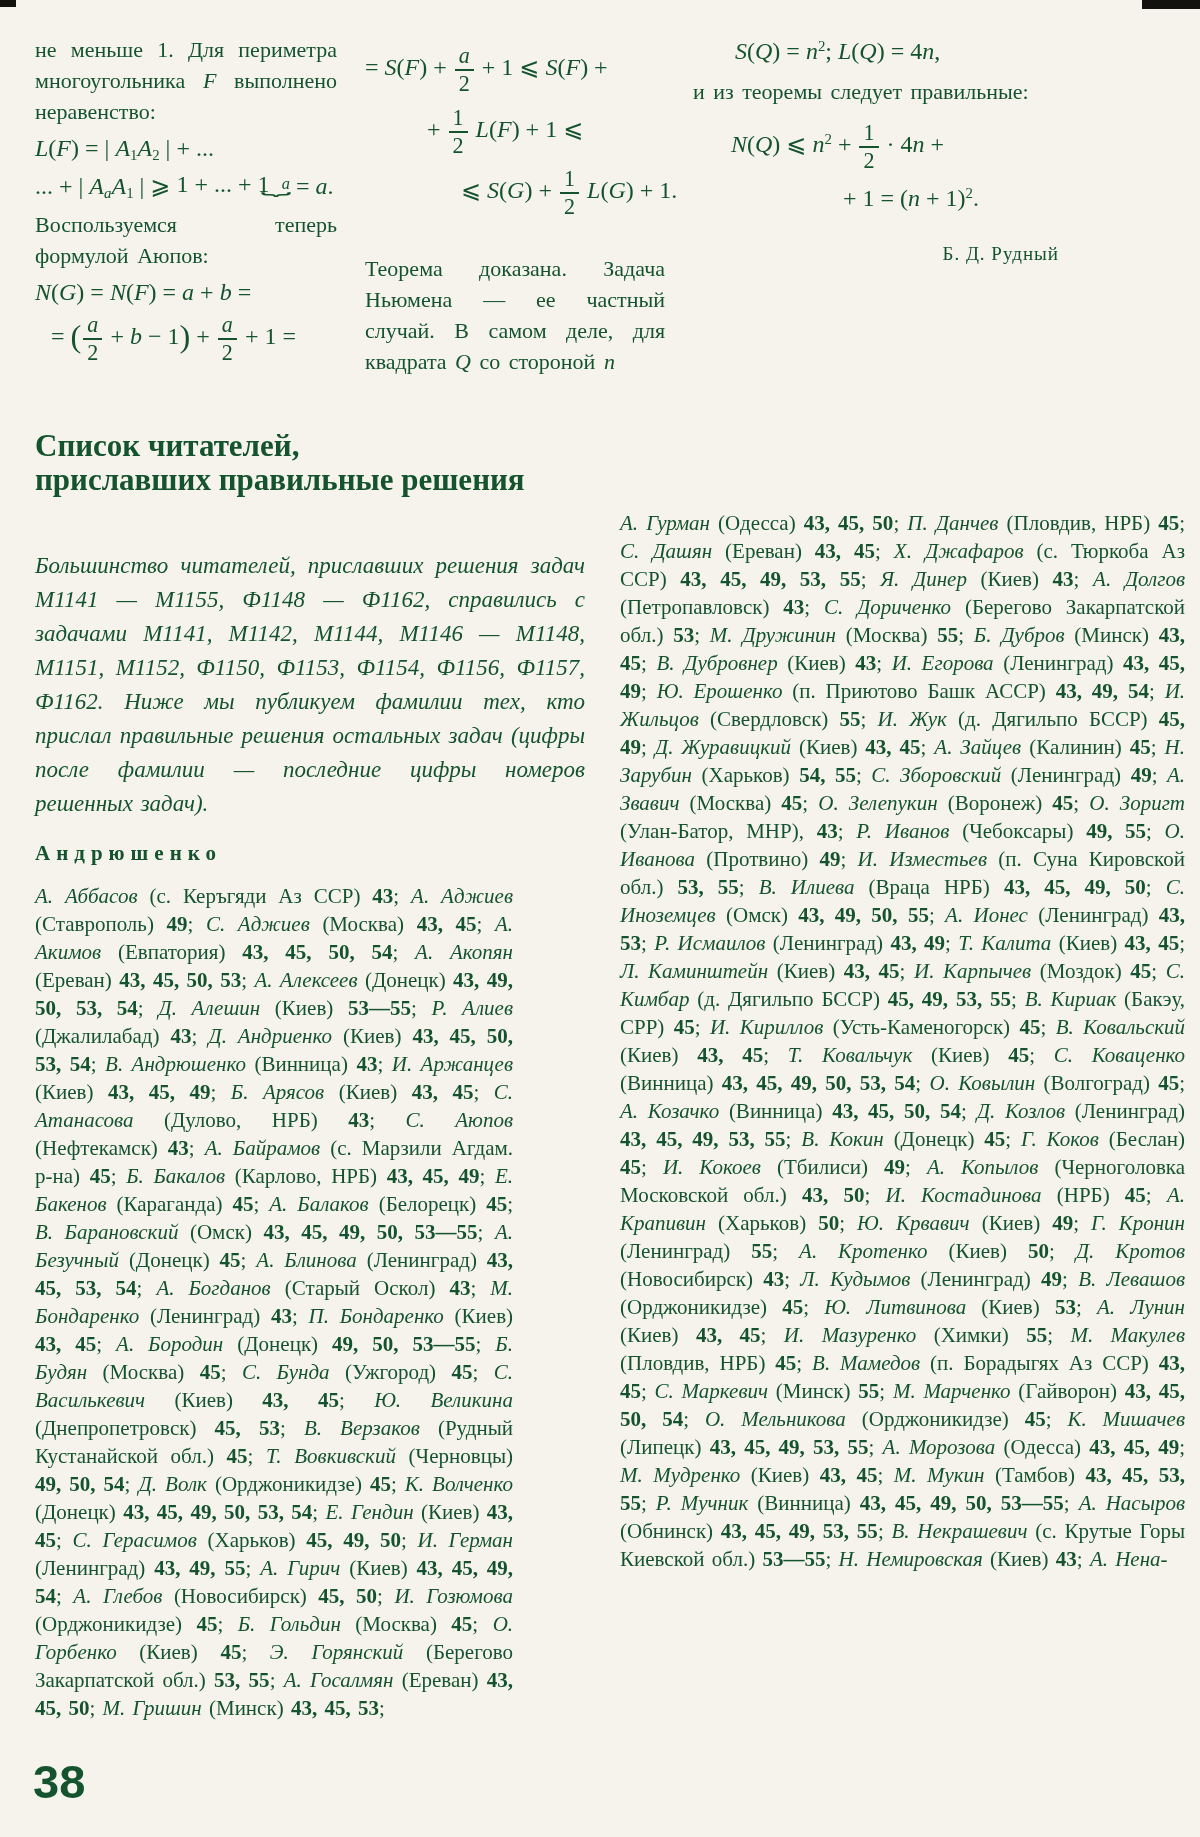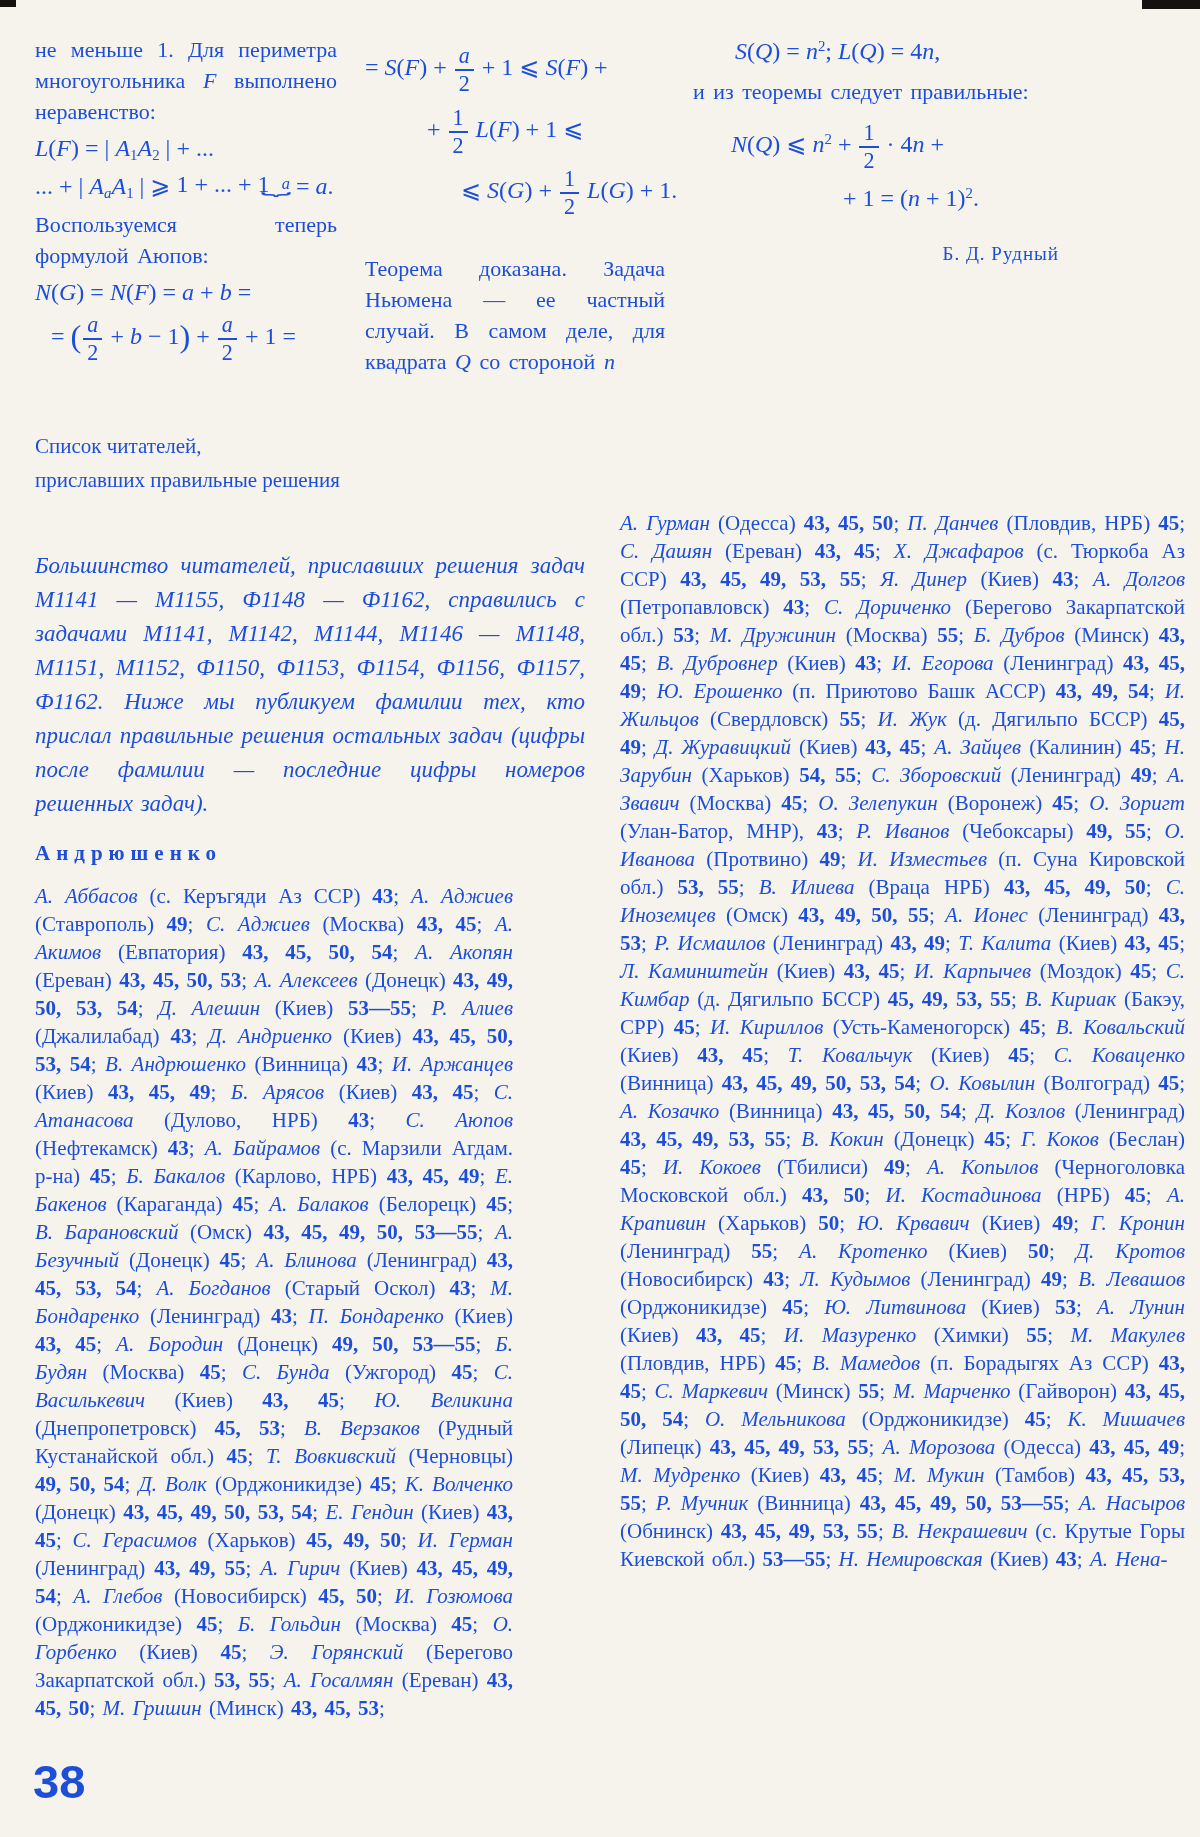--- a/index.html
+++ b/index.html
@@ -1,18 +1,18 @@
 <!DOCTYPE html>
 <html lang="ru"><head>
 <meta charset="utf-8">
 <style>
   html,body{margin:0;padding:0;background:#d8d5cc;}
   .page{
     width:1200px;height:1837px;position:relative;margin:0 auto;
-    background:#f5f3ec;color:#1d4ed8;overflow:hidden;
+    background:#f5f3ec;color:#14532d;overflow:hidden;
     font-family:"Liberation Serif","DejaVu Serif",serif;
   }
   .scan-mark{position:absolute;background:#14120f;}
   .scan-tl{top:0;left:0;width:16px;height:7px;}
   .scan-tr{top:0;right:0;width:58px;height:9px;}
 
   
   .top{display:flex;padding:34px 35px 0 35px;gap:28px;}
   .tcol1{width:302px;flex:0 0 auto;}
   .tcol2{width:300px;flex:0 0 auto;}
@@ -47,21 +47,21 @@
   .ubtop{line-height:1.1;}
   .ubbrace{font-family:"DejaVu Sans",sans-serif;font-size:.85em;line-height:.5;
            transform:scaleX(2.5);transform-origin:center;}
   .ublabel{font-size:.68em;line-height:1.1;}
 
   
   .readers{padding:0 15px 0 35px;margin-top:52px;}
   .rcols{display:flex;}
   .rcol-left{width:585px;flex:0 0 auto;}
   .rcol-right{width:565px;flex:0 0 auto;padding-top:80px;}
-  .rh{font-size:21px;line-height:34px;font-weight:400;margin:0 0 52px 0;width:560px;}
+  .rh{font-size:31px;line-height:34px;font-weight:700;margin:0 0 52px 0;width:560px;}
   .lede{font-size:23px;line-height:34px;font-weight:700;font-style:italic;
         width:550px;margin:0 0 20px 0;text-align:justify;word-spacing:2px;}
   .subject{font-size:21px;font-weight:700;letter-spacing:6px;margin:0 0 16px 0;}
   .list{font-size:21px;line-height:28px;margin:0;text-align:justify;word-spacing:2px;}
   .list-left{width:478px;}
   .list-right{width:565px;}
   .nm{font-style:italic;}
   .nums{font-weight:700;}
 
   .pagenum{

